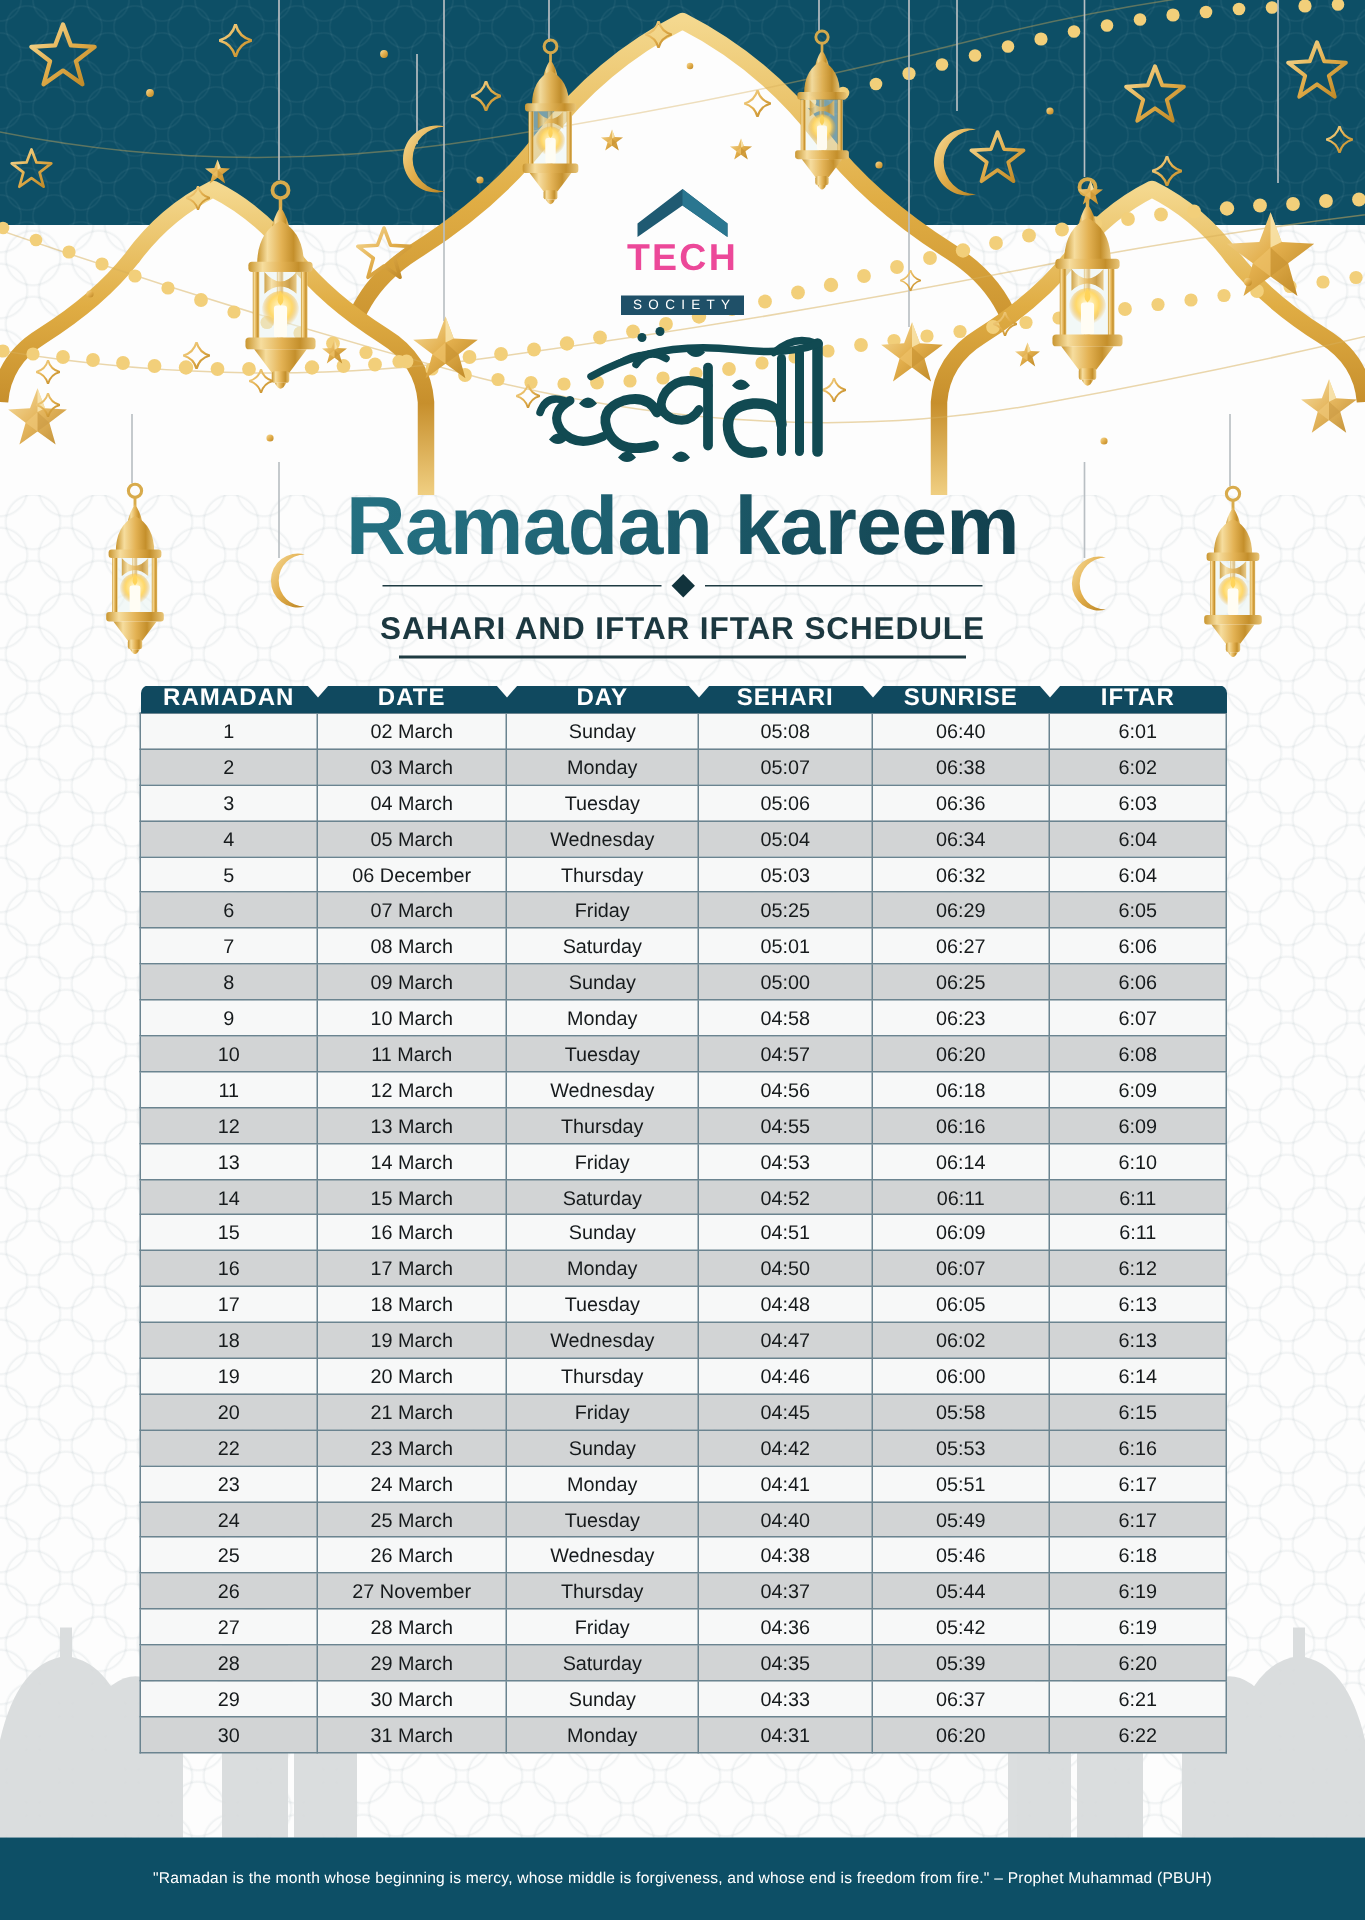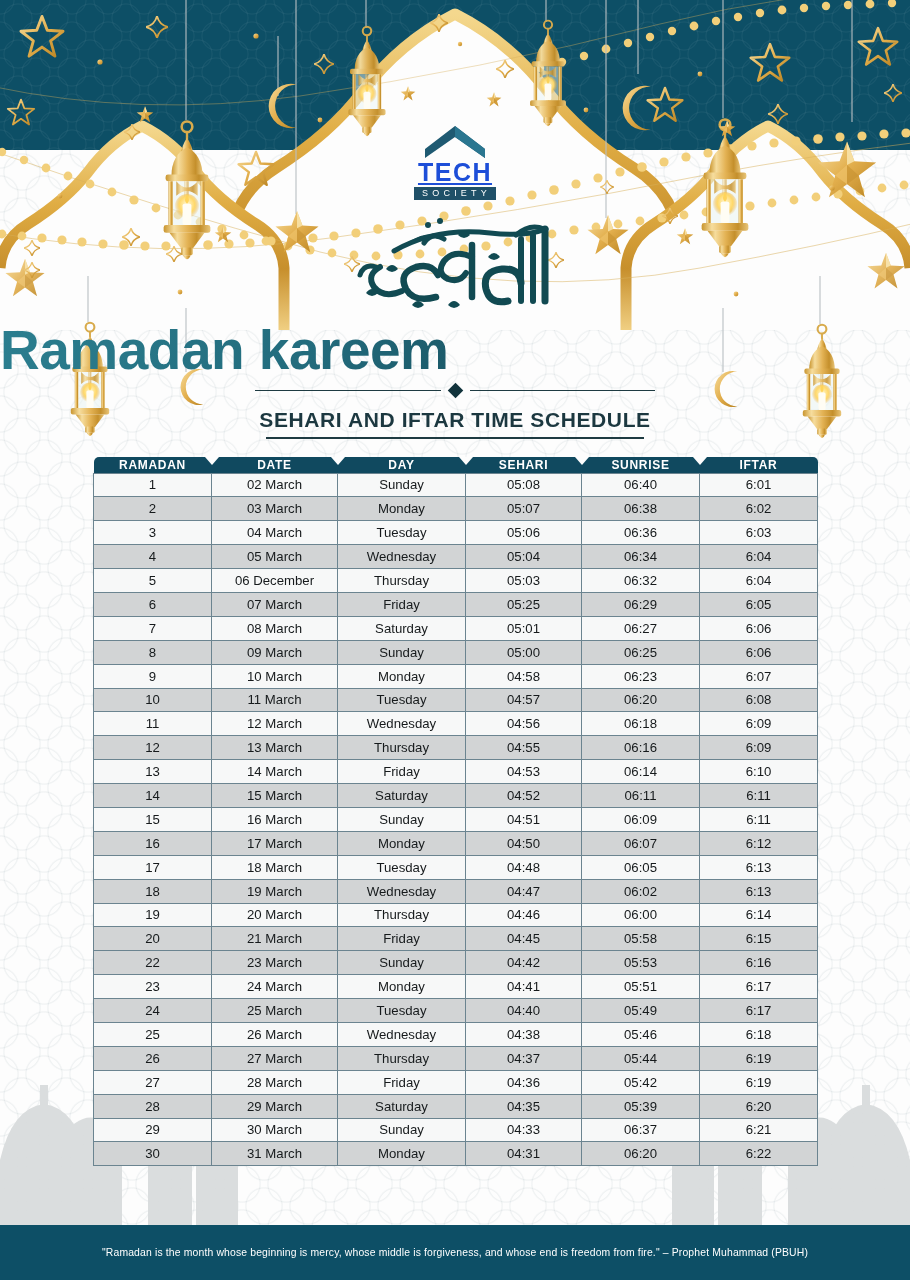--- a/index.html
+++ b/index.html
@@ -55,36 +55,36 @@
   
   .decor{position:absolute;left:0;top:0;width:910px;height:1280px;pointer-events:none;}
 
   
   .logo{
     position:absolute;left:0;right:0;top:125px;
     display:flex;flex-direction:column;align-items:center;z-index:6;
   }
   .logo .chev{display:block;}
   .logo .tech{
-    font-size:25px;font-weight:bold;color:#1d4ed8;letter-spacing:1.5px;
-    line-height:1;margin-top:1px;font-family:"Liberation Sans",sans-serif;text-decoration:underline;
+    font-size:25px;font-weight:bold;color:#ec4899;letter-spacing:1.5px;
+    line-height:1;margin-top:1px;font-family:"Liberation Sans",sans-serif;
   }
   .logo .society{
     background:#1f5068;color:#ffffff;font-size:9px;letter-spacing:4.2px;
-    padding:2px 5px 2px 8px;margin-top:2px;line-height:1;
+    padding:2px 5px 2px 8px;margin-top:12px;line-height:1;
   }
 
   
   .calli{
     position:absolute;left:0;right:0;top:205px;text-align:center;z-index:6;
   }
 
   
   .title{
-    position:absolute;left:0;right:0;top:322px;text-align:left;z-index:6;
+    position:absolute;left:0;right:0;top:322px;text-align:center;z-index:6;
     font-size:55px;font-weight:bold;letter-spacing:-.5px;
     background:linear-gradient(100deg,#2b7e8f 0%,#226b7c 35%,#123f4c 75%,#0e3640 100%);
     -webkit-background-clip:text;background-clip:text;color:transparent;
     -webkit-text-fill-color:transparent;
     line-height:1.05;
   }
   .rulebox{
     position:absolute;left:255px;top:385px;width:400px;z-index:6;
     display:flex;align-items:center;justify-content:center;
   }
@@ -99,21 +99,21 @@
   }
   .rule2{
     position:absolute;left:266px;top:437px;width:378px;height:1.5px;
     background:#1e3b42;z-index:6;
   }
 
   
   .tablewrap{position:absolute;left:93px;top:457px;width:724px;z-index:7;}
   table{border-collapse:collapse;width:724px;table-layout:fixed;}
   thead th{
-    background:#10495f;color:#ffffff;font-size:12px;font-weight:bold;
+    background:#10495f;color:#ffffff;font-size:16px;font-weight:bold;
     letter-spacing:.7px;height:16px;text-align:center;vertical-align:middle;
     position:relative;
   }
   thead th:not(:last-child)::after{
     content:"";position:absolute;right:-7px;top:0;
     border-left:7px solid transparent;border-right:7px solid transparent;
     border-top:8px solid #fdfdfd;z-index:3;
   }
   thead th.first{border-top-left-radius:5px;}
   thead th.last{border-top-right-radius:5px;}
@@ -519,21 +519,21 @@
   </div>
 
   <div class="title">Ramadan kareem</div>
 
   <div class="rulebox">
     <div class="ln"></div>
     <div class="dia"></div>
     <div class="ln"></div>
   </div>
 
-  <div class="subtitle">SEHARI AND IFTAR TIME SCHEDULE</div>
+  <div class="subtitle">SAHARI AND IFTAR IFTAR SCHEDULE</div>
   <div class="rule2"></div>
 
   <div class="tablewrap">
     <table>
       <colgroup>
         <col style="width:118px">
           <col style="width:126px">
           <col style="width:128px">
         <col style="width:116px">
           <col style="width:118px">
@@ -737,21 +737,21 @@
           <tr class="odd">
             <td>25</td>
             <td>26 March</td>
             <td>Wednesday</td>
             <td>04:38</td>
             <td>05:46</td>
             <td>6:18</td>
           </tr>
           <tr class="even">
             <td>26</td>
-            <td>27 March</td>
+            <td>27 November</td>
             <td>Thursday</td>
             <td>04:37</td>
             <td>05:44</td>
             <td>6:19</td>
           </tr>
           <tr class="odd">
             <td>27</td>
             <td>28 March</td>
             <td>Friday</td>
             <td>04:36</td>

